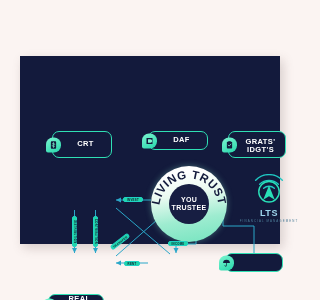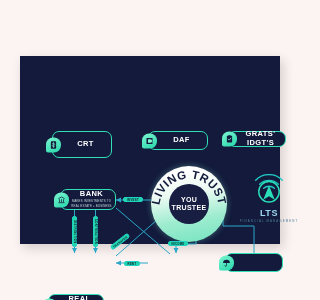--- a/index.html
+++ b/index.html
@@ -69,21 +69,21 @@
     font-size:2.6px;
     line-height:3.4px;
     letter-spacing:.2px;
     margin-top:.6px;
     text-transform:uppercase;
   }
 
   
   #node-crt      {left:32px;  top:75px;  width:60px; height:27px;}
   #node-daf      {left:128px; top:75px;  width:60px; height:19px;}
-  #node-grats    {left:208px; top:75px;  width:58px; height:16px;}
+  #node-grats    {left:208px; top:75px;  width:58px; height:27px;align-items:flex-end;}
   #node-bank     {left:40px;  top:133px; width:56px; height:21px;}
   #node-realestate{left:28px; top:197px; width:56px; height:24px;margin-top:41px;}
   #node-business {left:128px; top:197px; width:56px; height:21px;}
   #node-insurance{left:205px; top:197px; width:58px; height:19px;}
 
   
   #trust{
     position:absolute;
     left:131px; top:110px;
     width:76px;height:76px;
@@ -229,36 +229,20 @@
           <rect x="2.5" y="1.6" width="7" height="9" rx="1" fill="#131a3c"></rect>
           <rect x="4.3" y=".9" width="3.4" height="1.6" rx=".5" fill="#131a3c"></rect>
           <path d="M4.2 6.1l1.3 1.3 2.4-2.6" stroke="#7df5d0" stroke-width="1" fill="none" stroke-linecap="round" stroke-linejoin="round"></path>
         </svg>
       </div>
       <div class="txt">
         <div class="title">GRATS' IDGT'S</div>
       </div>
     </div>
 
-    <div class="node" id="node-bank">
-      <div class="badge">
-        <svg width="9" height="9" viewBox="0 0 12 12">
-          <path d="M1.8 4.3L6 1.9l4.2 2.4" stroke="#131a3c" stroke-width="1" fill="none" stroke-linejoin="round"></path>
-          <rect x="3" y="5" width="1" height="3.6" fill="#131a3c"></rect>
-          <rect x="5.5" y="5" width="1" height="3.6" fill="#131a3c"></rect>
-          <rect x="8" y="5" width="1" height="3.6" fill="#131a3c"></rect>
-          <rect x="2" y="9.1" width="8" height="1.1" fill="#131a3c"></rect>
-        </svg>
-      </div>
-      <div class="txt">
-        <div class="title">BANK</div>
-        <div class="sub">MAKES INVESTMENTS TO</div>
-        <div class="sub">REAL ESTATE + BUSINESS</div>
-      </div>
-    </div>
 
     <div class="node" id="node-realestate">
       <div class="badge">
         <svg width="9" height="9" viewBox="0 0 12 12">
           <circle cx="6" cy="4" r="1.9" fill="#131a3c"></circle>
           <path d="M2.4 10.3c0-2.2 1.6-3.6 3.6-3.6s3.6 1.4 3.6 3.6z" fill="#131a3c"></path>
         </svg>
       </div>
       <div class="txt">
         <div class="title">REAL ESTATE</div>

